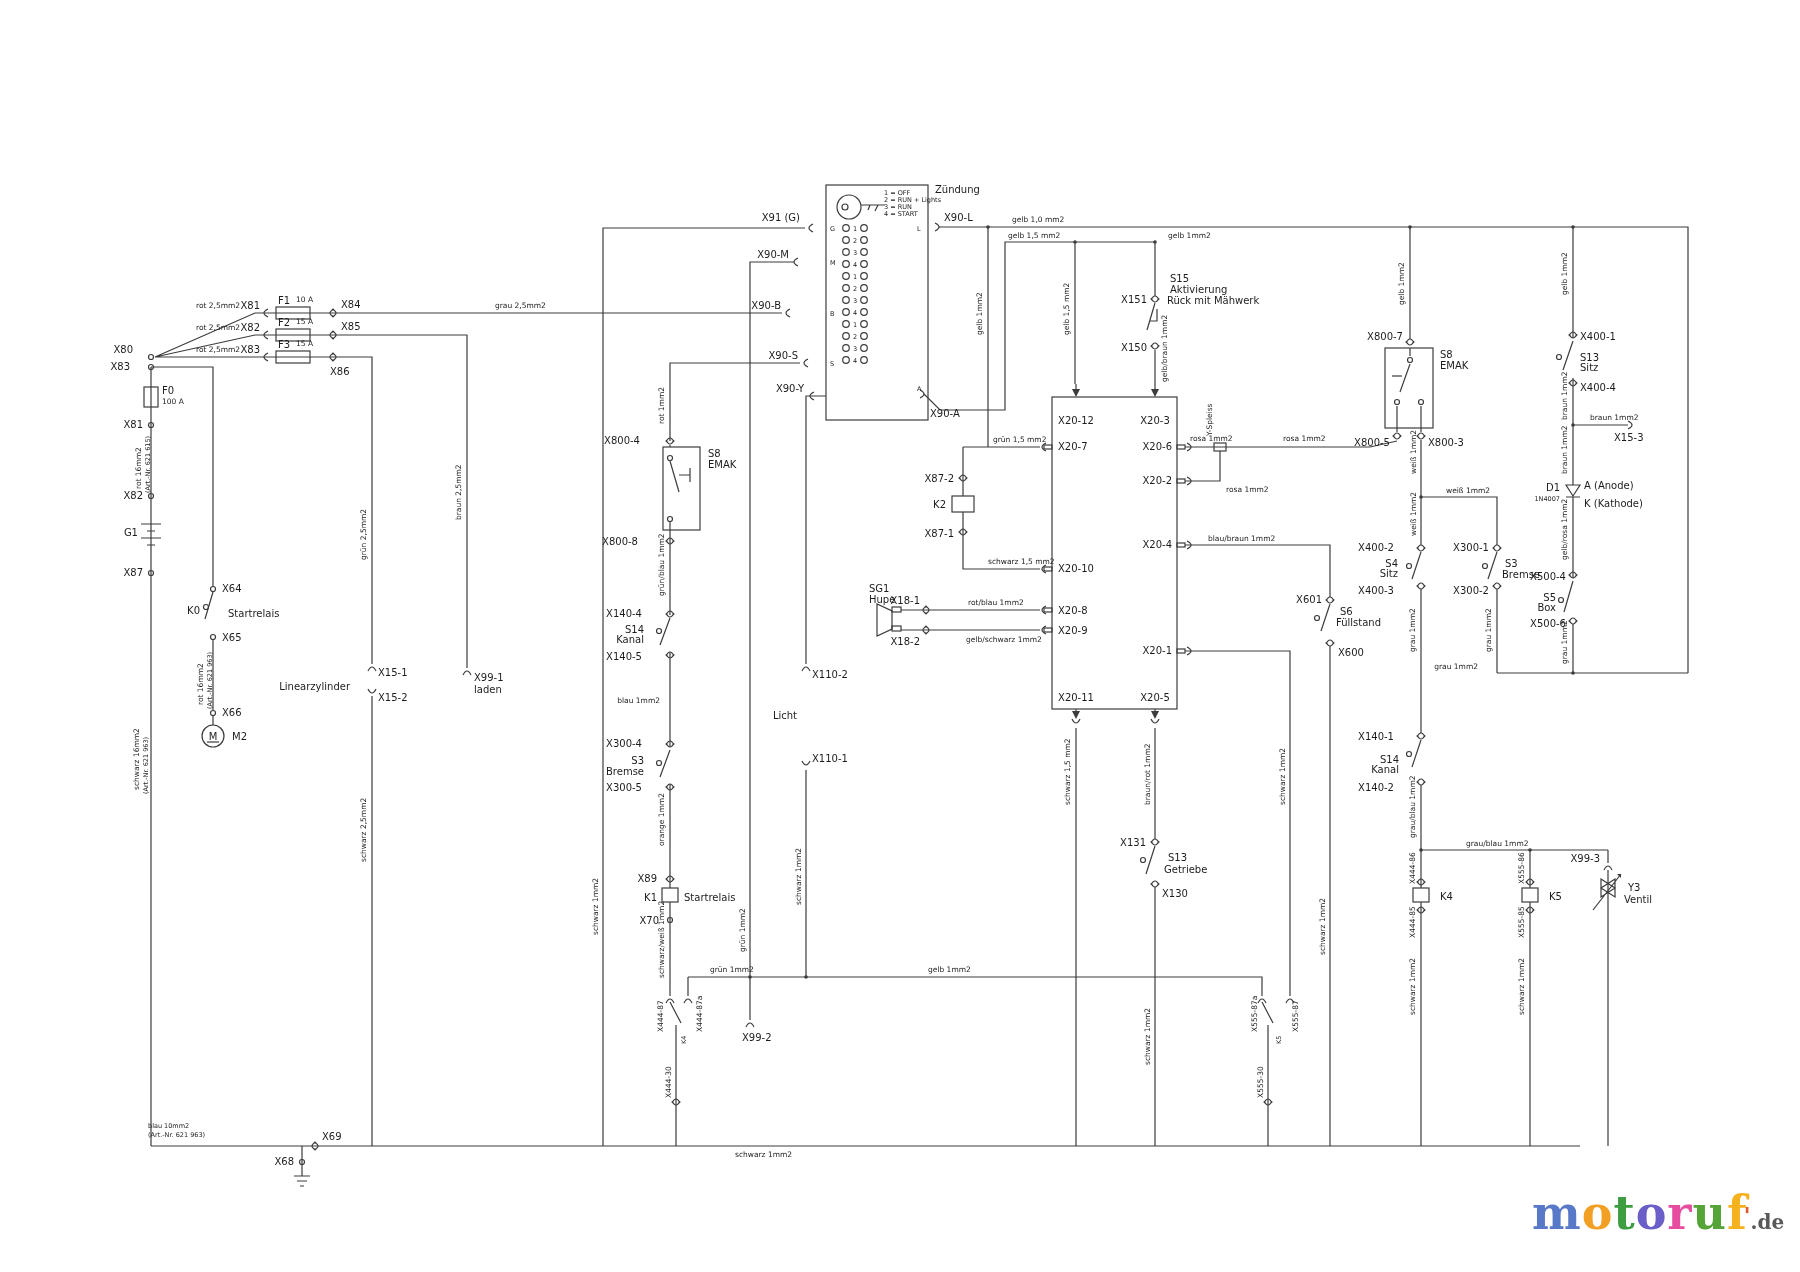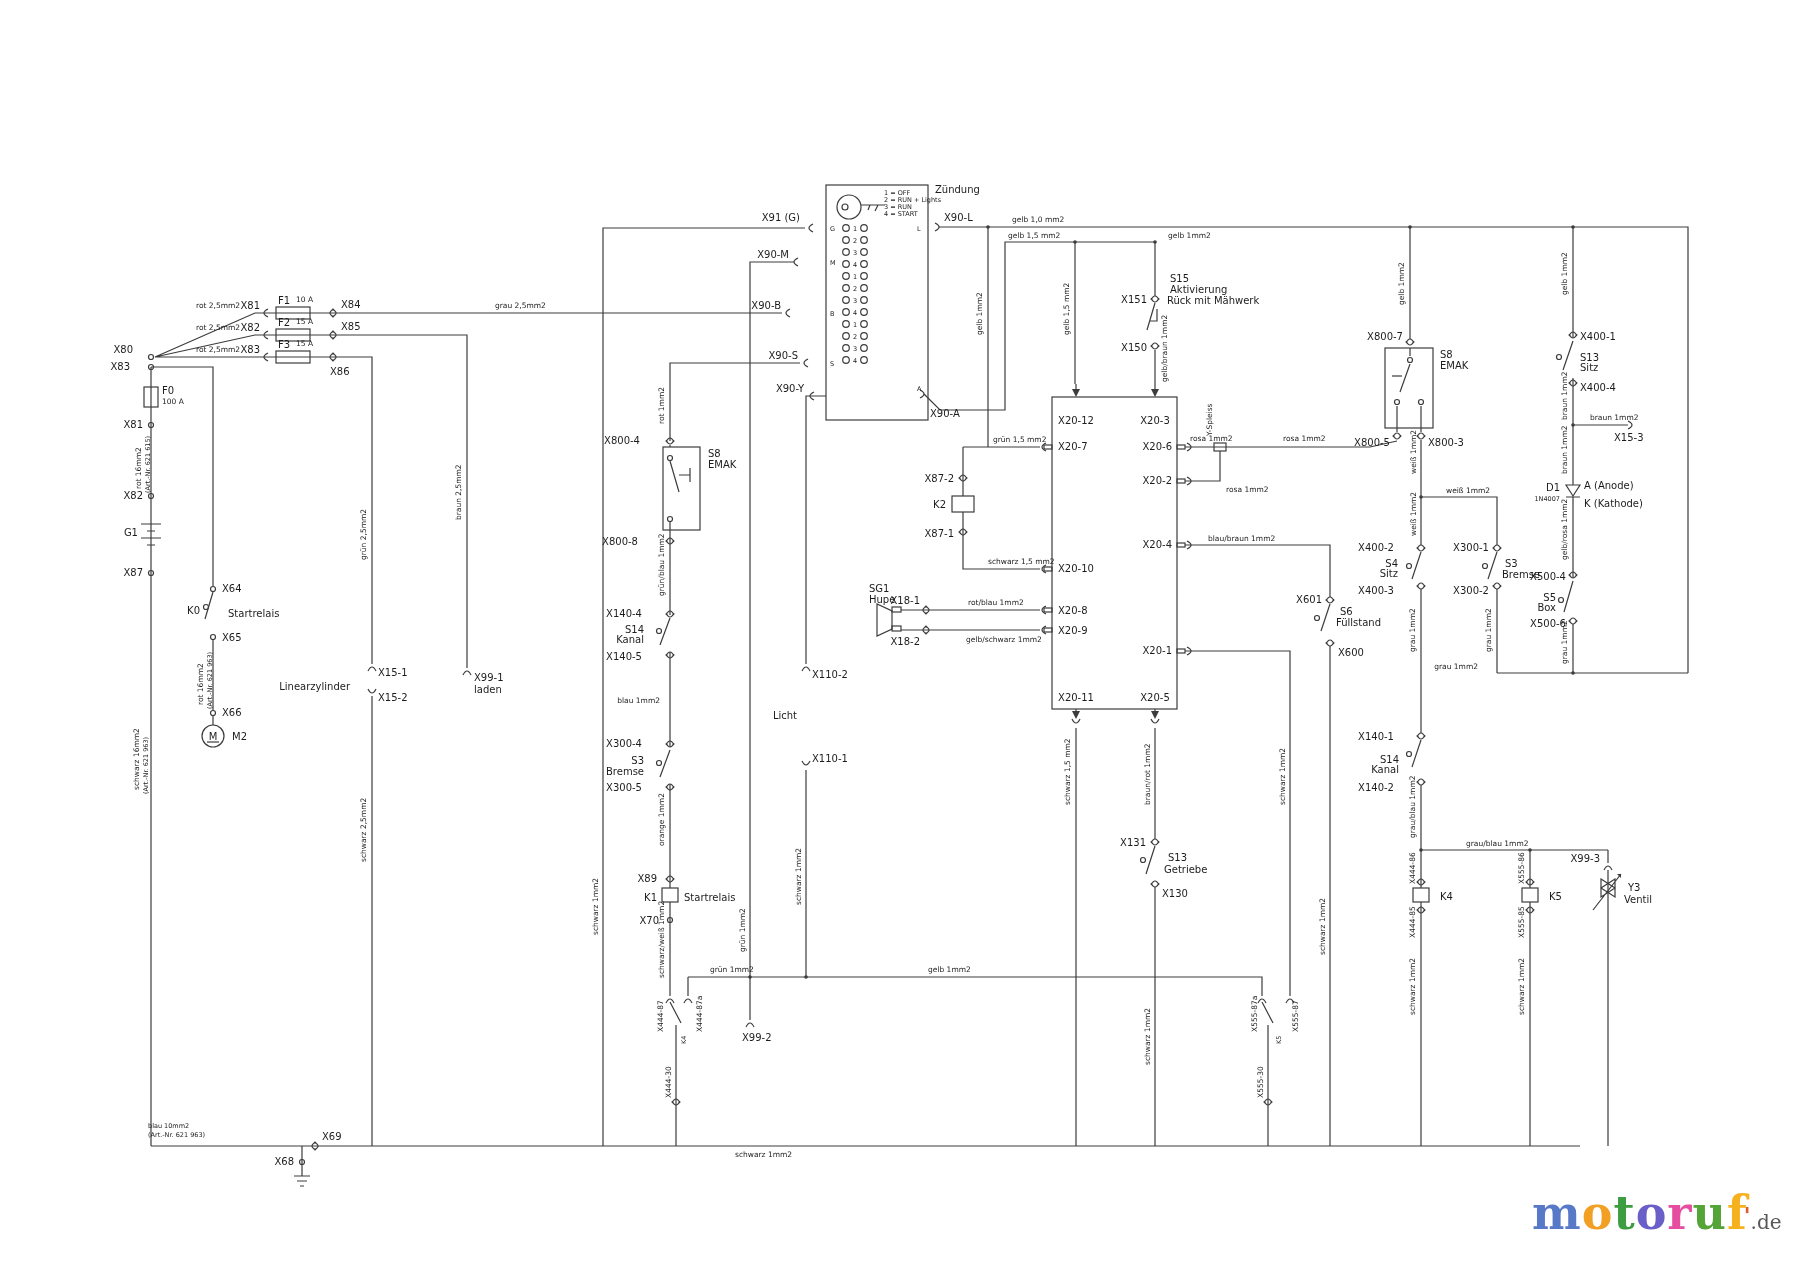--- a/index.html
+++ b/index.html
@@ -11,21 +11,21 @@
   .wire-stroke rect.white{fill:#ffffff;}
   .fill{fill:#3c3c3c;stroke:none;}
   text{fill:#1c1c1c;}
   text.lbl{font:10px "DejaVu Sans",sans-serif;}
   text.wire{font:7.5px "DejaVu Sans",sans-serif;}
   text.tiny{font:6.5px "DejaVu Sans",sans-serif;}
   .logo{position:absolute;left:1532px;top:1186px;white-space:nowrap;
         font-family:"DejaVu Serif","Liberation Serif",serif;font-weight:bold;}
   .logo .ch{font-size:46px;letter-spacing:1px;}
   .logo .mark{font-size:22px;vertical-align:super;margin-left:-4px;}
-  .logo .suffix{font-size:20px;font-weight:normal;}
+  .logo .suffix{font-size:20px;font-weight:bold;}
 </style>
 </head>
 <body>
 
 <div class="page">
 
 <svg width="1800" height="1272" viewBox="0 0 1800 1272">
 
   <g class="wire-stroke">
     <path d="M805,228H603V1146 M794,262H750V1020 M826,396H806V664 M806,770V977

